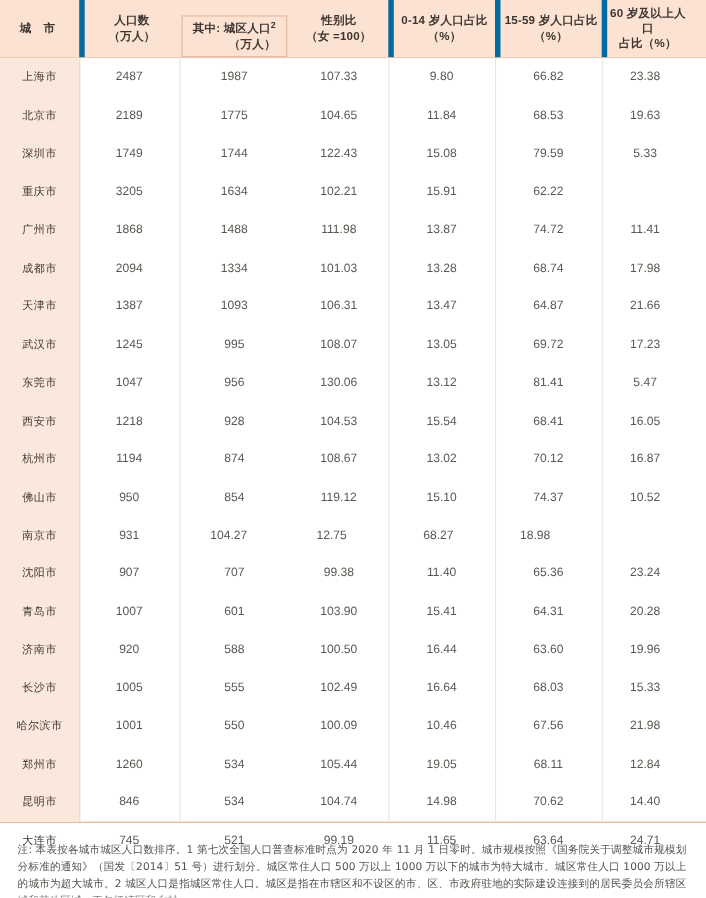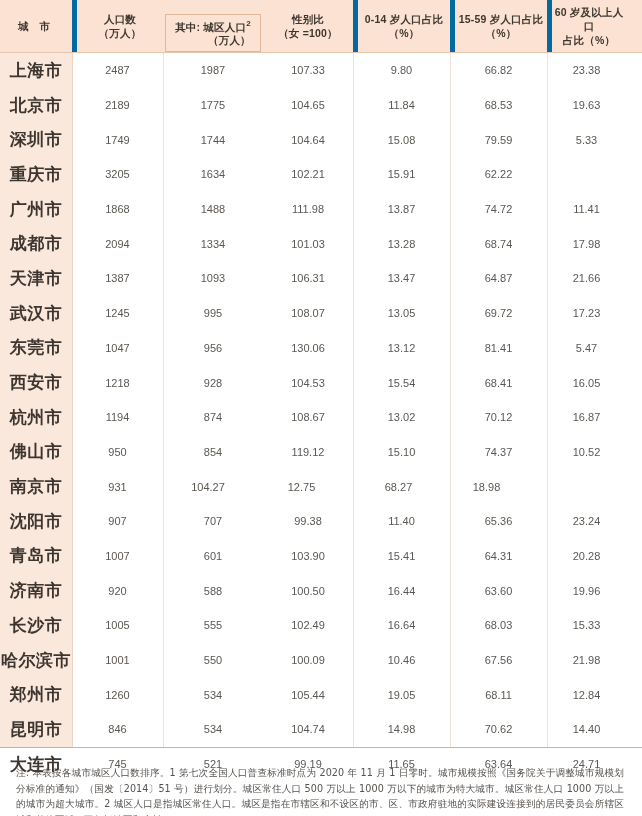--- a/index.html
+++ b/index.html
@@ -104,22 +104,22 @@
   .cell {
     display: flex;
     align-items: center;
     justify-content: center;
     height: 100%;
     box-sizing: border-box;
     font-size: 11px;
     color: #5b5752;
   }
   .cell.city {
-    font-weight: bold;
-    font-size: 17px;
+    font-weight: normal;
+    font-size: 10px;
     color: #3d3630;
     justify-content: center;
     letter-spacing: .5px;
   }
 
   
   .note {
     box-sizing: border-box;
     padding: 5px 6px 0 4px;
     font-size: 9.6px;
@@ -203,21 +203,21 @@
           <div class="cell c-urban">1775</div>
           <div class="cell c-sex">104.65</div>
           <div class="cell c-a014">11.84</div>
           <div class="cell c-a1559">68.53</div>
           <div class="cell c-a60">19.63</div>
         </div>
         <div class="row">
           <div class="cell city c-city">深圳市</div>
           <div class="cell c-pop">1749</div>
           <div class="cell c-urban">1744</div>
-          <div class="cell c-sex">104.64</div>
+          <div class="cell c-sex">122.43</div>
           <div class="cell c-a014">15.08</div>
           <div class="cell c-a1559">79.59</div>
           <div class="cell c-a60">5.33</div>
         </div>
         <div class="row">
           <div class="cell city c-city">重庆市</div>
           <div class="cell c-pop">3205</div>
           <div class="cell c-urban">1634</div>
           <div class="cell c-sex">102.21</div>
           <div class="cell c-a014">15.91</div>

